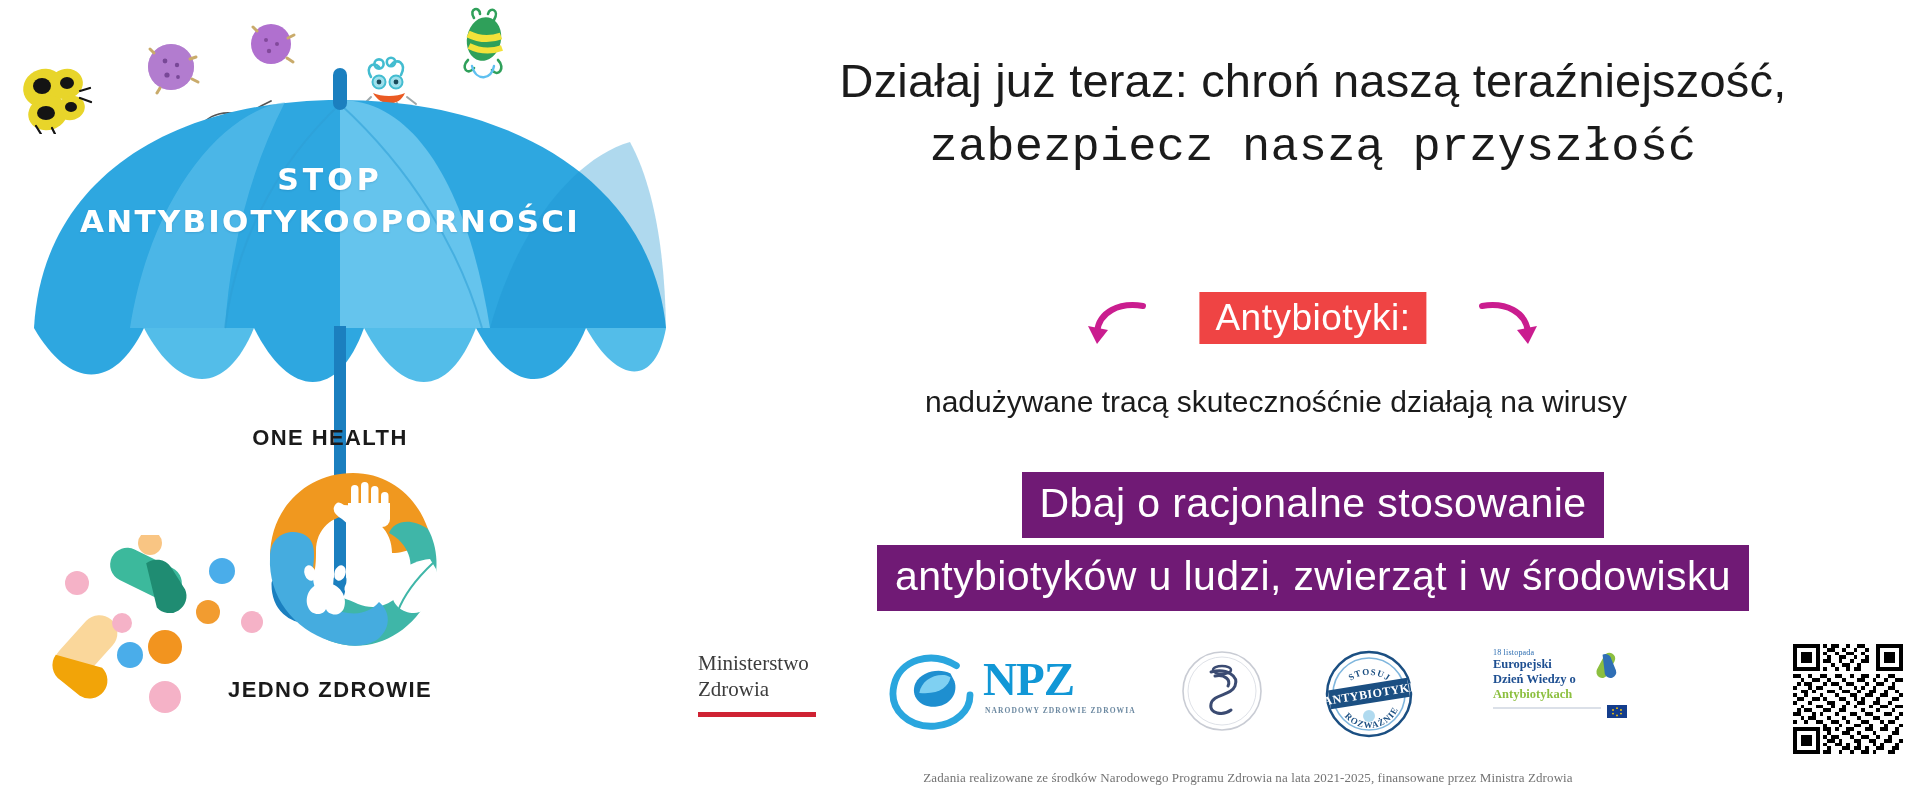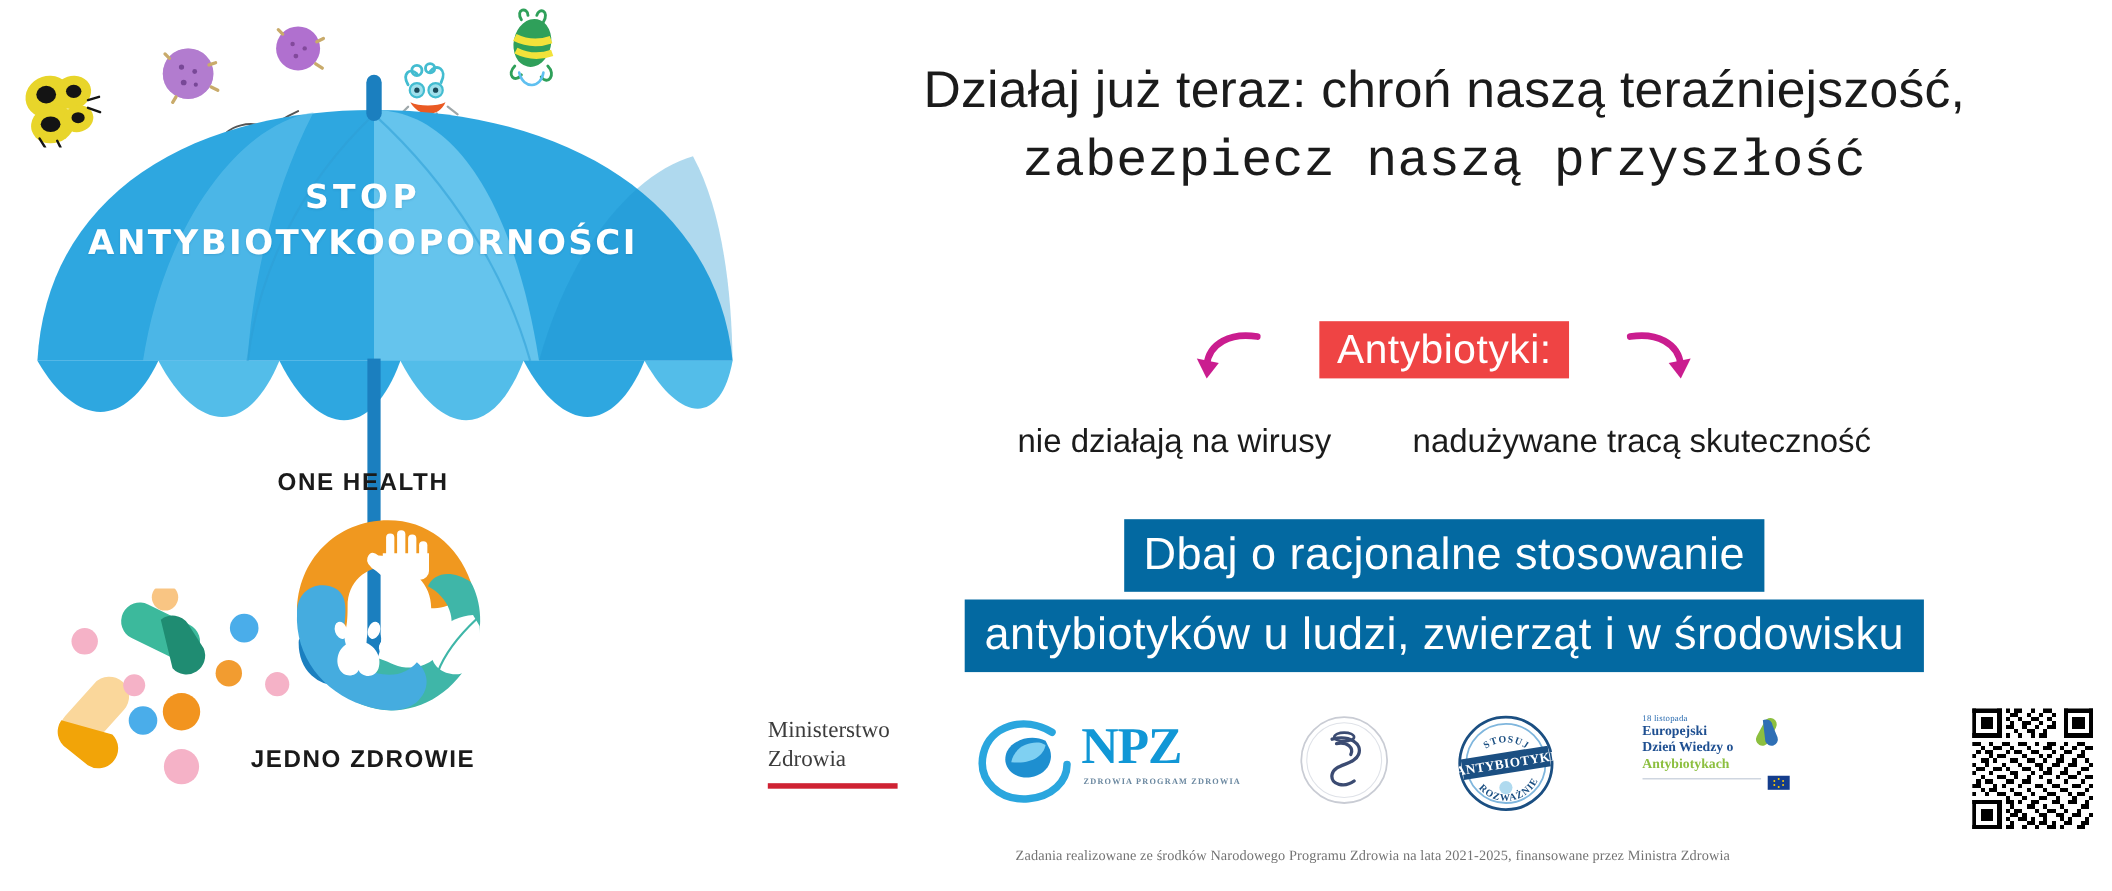--- a/index.html
+++ b/index.html
@@ -75,21 +75,21 @@
   .sub-row{
     position:absolute;left:0;top:385px;width:1230px;
     display:flex;justify-content:center;align-items:baseline;
   }
   .sub-item{color:#1b1b1b;font-size:30px;white-space:nowrap;}
   .sub-item.left{margin-right:74px;}
 
   
   .banner{position:absolute;left:0;top:472px;width:1230px;}
   .banner-line{
-    display:block;background:#0369a1;color:#fff;
+    display:block;background:#701a75;color:#fff;
     font-size:41px;line-height:1.32;padding:4px 18px 8px;
     white-space:nowrap;width:max-content;letter-spacing:.4px;
   }
   .banner-line.l1{margin:0 auto 7px auto;}
   .banner-line.l2{margin:0 auto;}
 
   
   .footer{position:absolute;left:0;top:640px;width:1230px;height:170px;font-family:Liberation Serif, serif;}
   .logo-ministerstwo{position:absolute;left:0;top:10px;width:165px;}
   .logo-ministerstwo .mz-text{
@@ -315,22 +315,22 @@
         <path d="M3 28 L12 46 L23 32 Z" fill="#ca1d8f"></path>
       </svg>
       <div class="anty-box">Antybiotyki:</div>
       <svg class="arrow-right" viewBox="0 0 62 52">
         <path d="M4 8 C 28 4 48 14 50 34" fill="none" stroke="#ca1d8f" stroke-width="6" stroke-linecap="round"></path>
         <path d="M59 28 L50 46 L39 32 Z" fill="#ca1d8f"></path>
       </svg>
     </div>
 
     <div class="sub-row">
+      <span class="sub-item right">nadużywane tracą skuteczność</span>
       <span class="sub-item left">nie działają na wirusy</span>
-      <span class="sub-item right">nadużywane tracą skuteczność</span>
     </div>
 
     <div class="banner">
       <span class="banner-line l1">Dbaj o racjonalne stosowanie</span>
       <span class="banner-line l2">antybiotyków u ludzi, zwierząt i w środowisku</span>
     </div>
 
     <div class="footer">
 
       <div class="logo-ministerstwo">
@@ -341,21 +341,21 @@
         <div class="mz-rule"></div>
       </div>
 
       <div class="logo-npz">
         <svg viewBox="0 0 90 80" width="88" height="78" style="position:absolute;left:0;top:2px;">
           <path d="M70 14 C 44 -2 12 8 6 34 C 0 60 22 78 48 76 C 70 74 84 60 84 44" fill="none" stroke="#2aa6de" stroke-width="7" stroke-linecap="round"></path>
           <path d="M64 22 C 52 16 34 20 28 32 C 22 46 34 58 50 56 C 64 54 72 42 68 30 Z" fill="#1e8fd0"></path>
           <path d="M60 24 C 46 22 34 30 32 42 C 52 44 62 36 64 26 Z" fill="#7fd0f2"></path>
         </svg>
         <div class="npz-word">NPZ</div>
-        <div class="npz-sub">ZDROWIA PROGRAM ZDROWIA</div>
+        <div class="npz-sub">NARODOWY ZDROWIE ZDROWIA</div>
       </div>
 
       <svg class="logo-pharm" viewBox="0 0 82 82">
         <circle cx="41" cy="41" r="39" fill="none" stroke="#c9ccd4" stroke-width="1.6"></circle>
         <circle cx="41" cy="41" r="34" fill="none" stroke="#dfe2e8" stroke-width="1"></circle>
         <g fill="none" stroke="#3b4b72" stroke-width="3" stroke-linecap="round">
           <path d="M30 22 C 46 18 58 26 54 36 C 50 46 32 44 30 54 C 28 64 42 66 50 60"></path>
           <path d="M34 26 C 44 24 50 30 47 36"></path>
         </g>
         <ellipse cx="41" cy="20" rx="9" ry="4" fill="none" stroke="#3b4b72" stroke-width="2.4"></ellipse>

